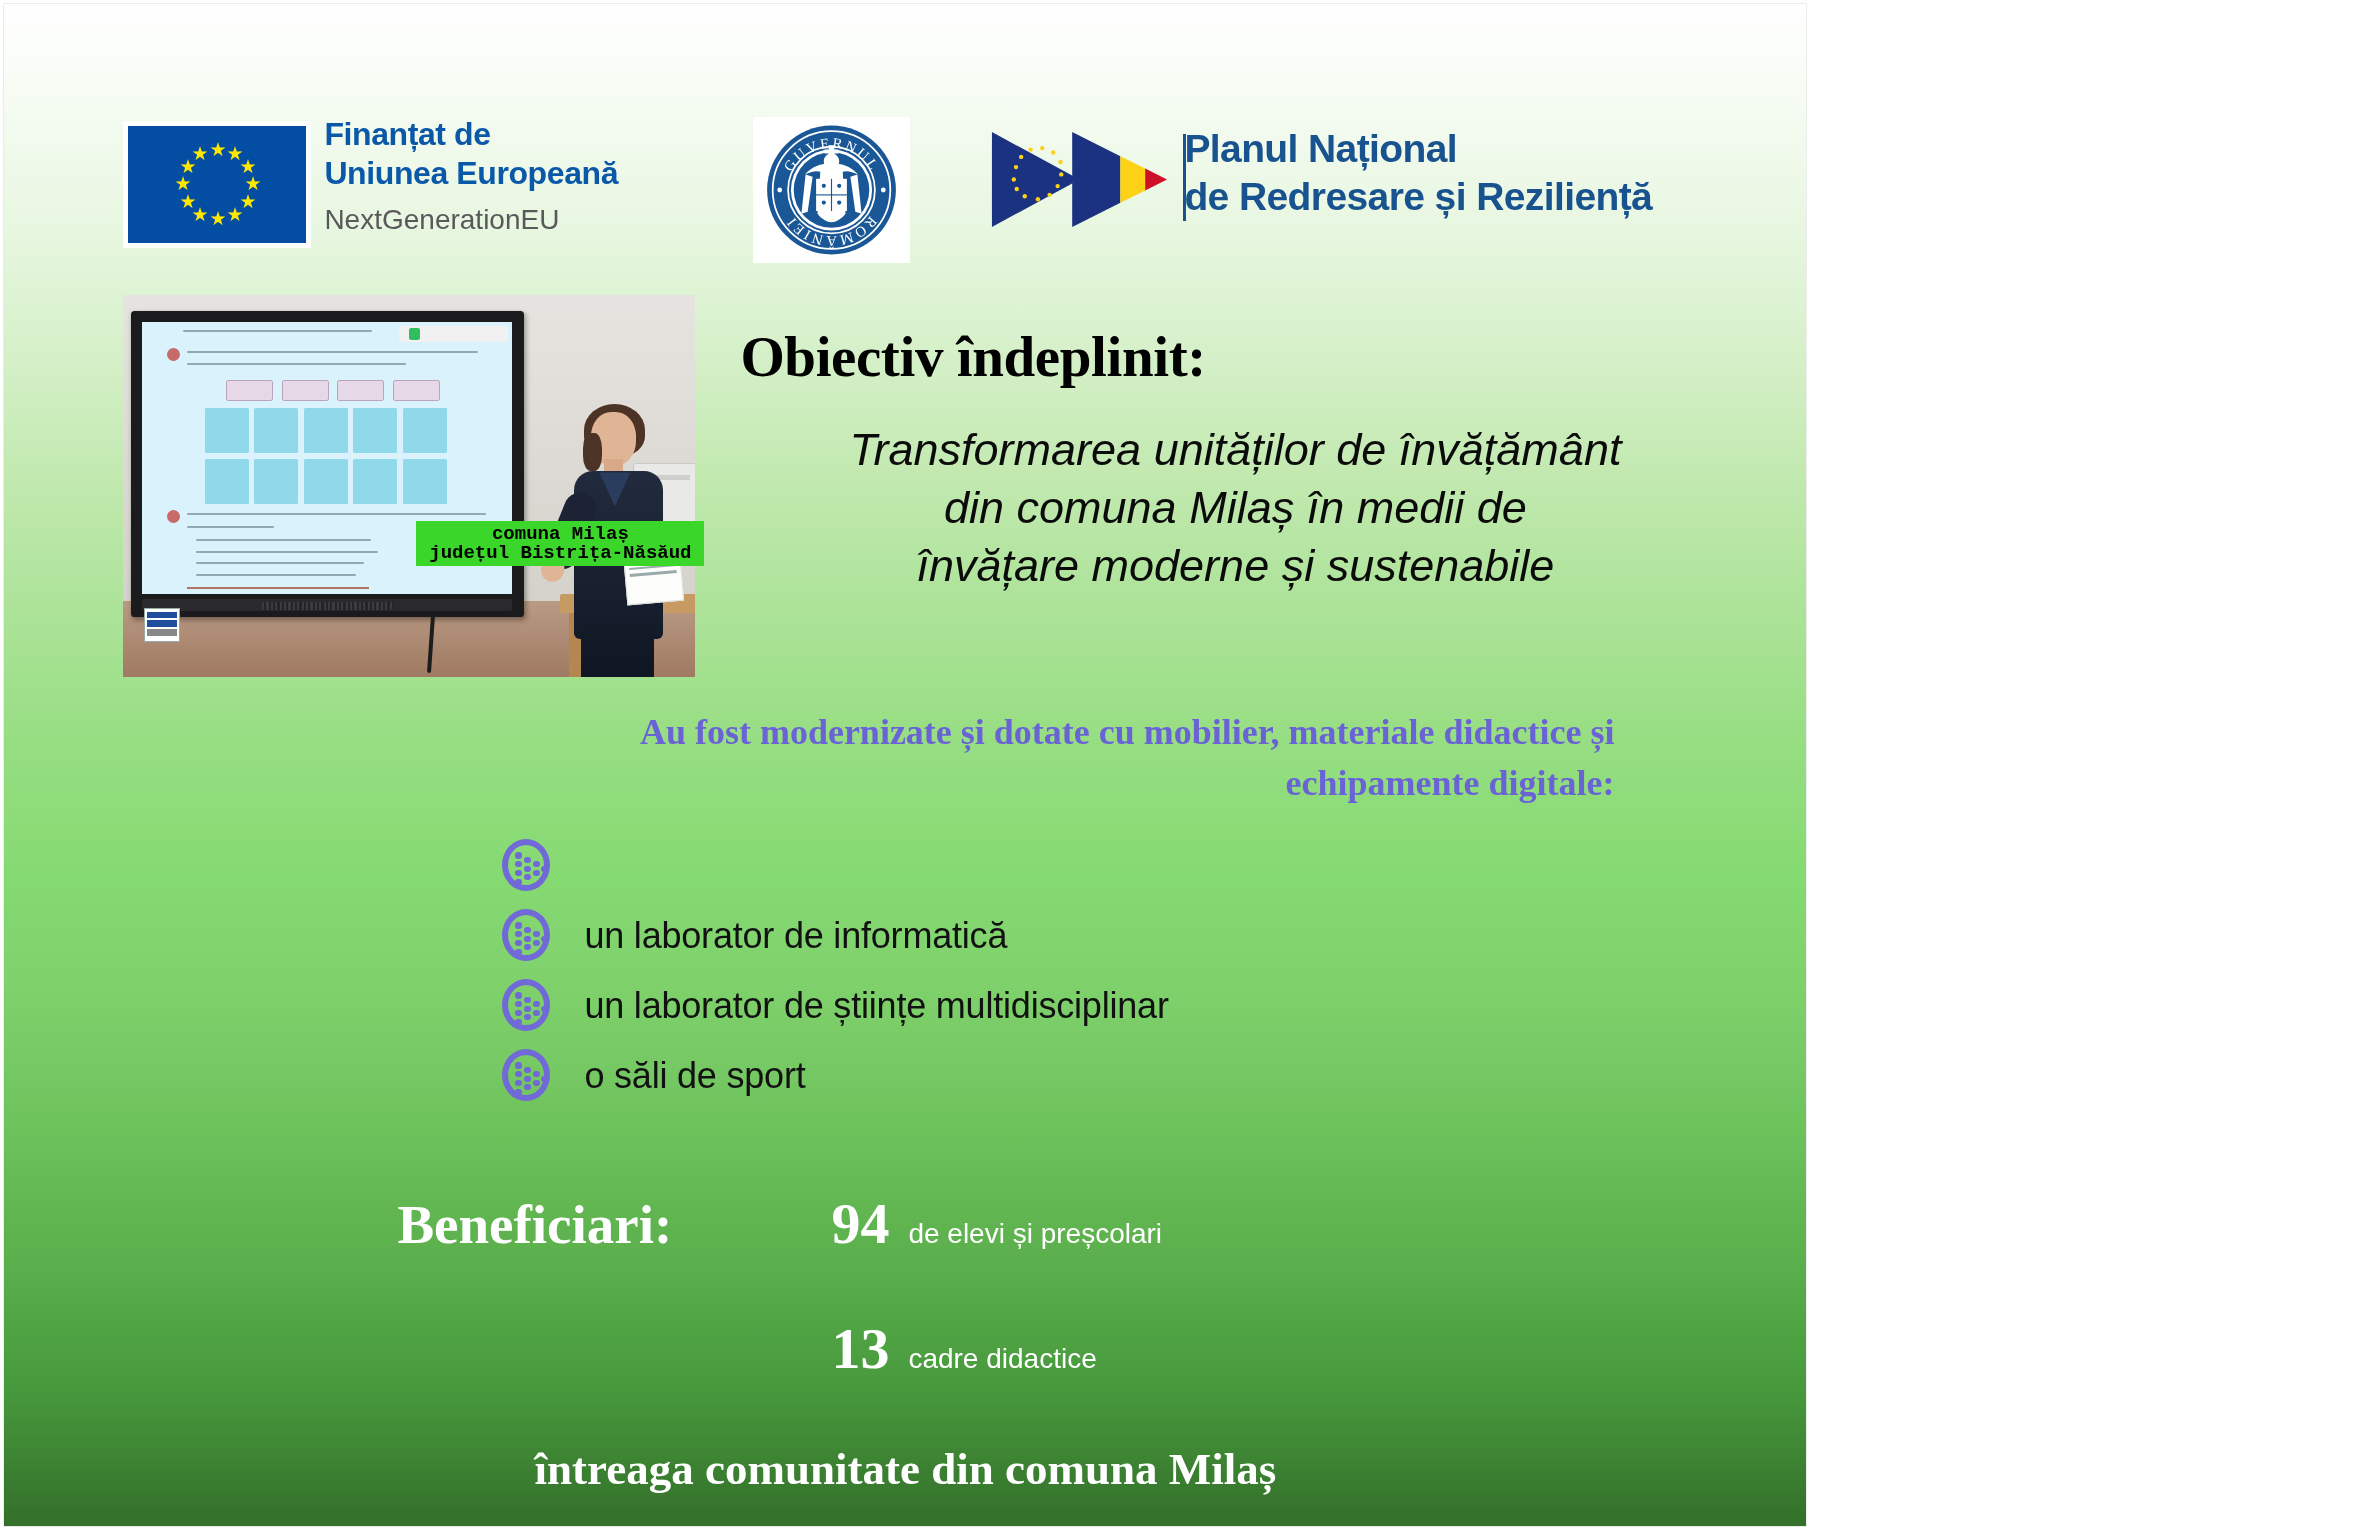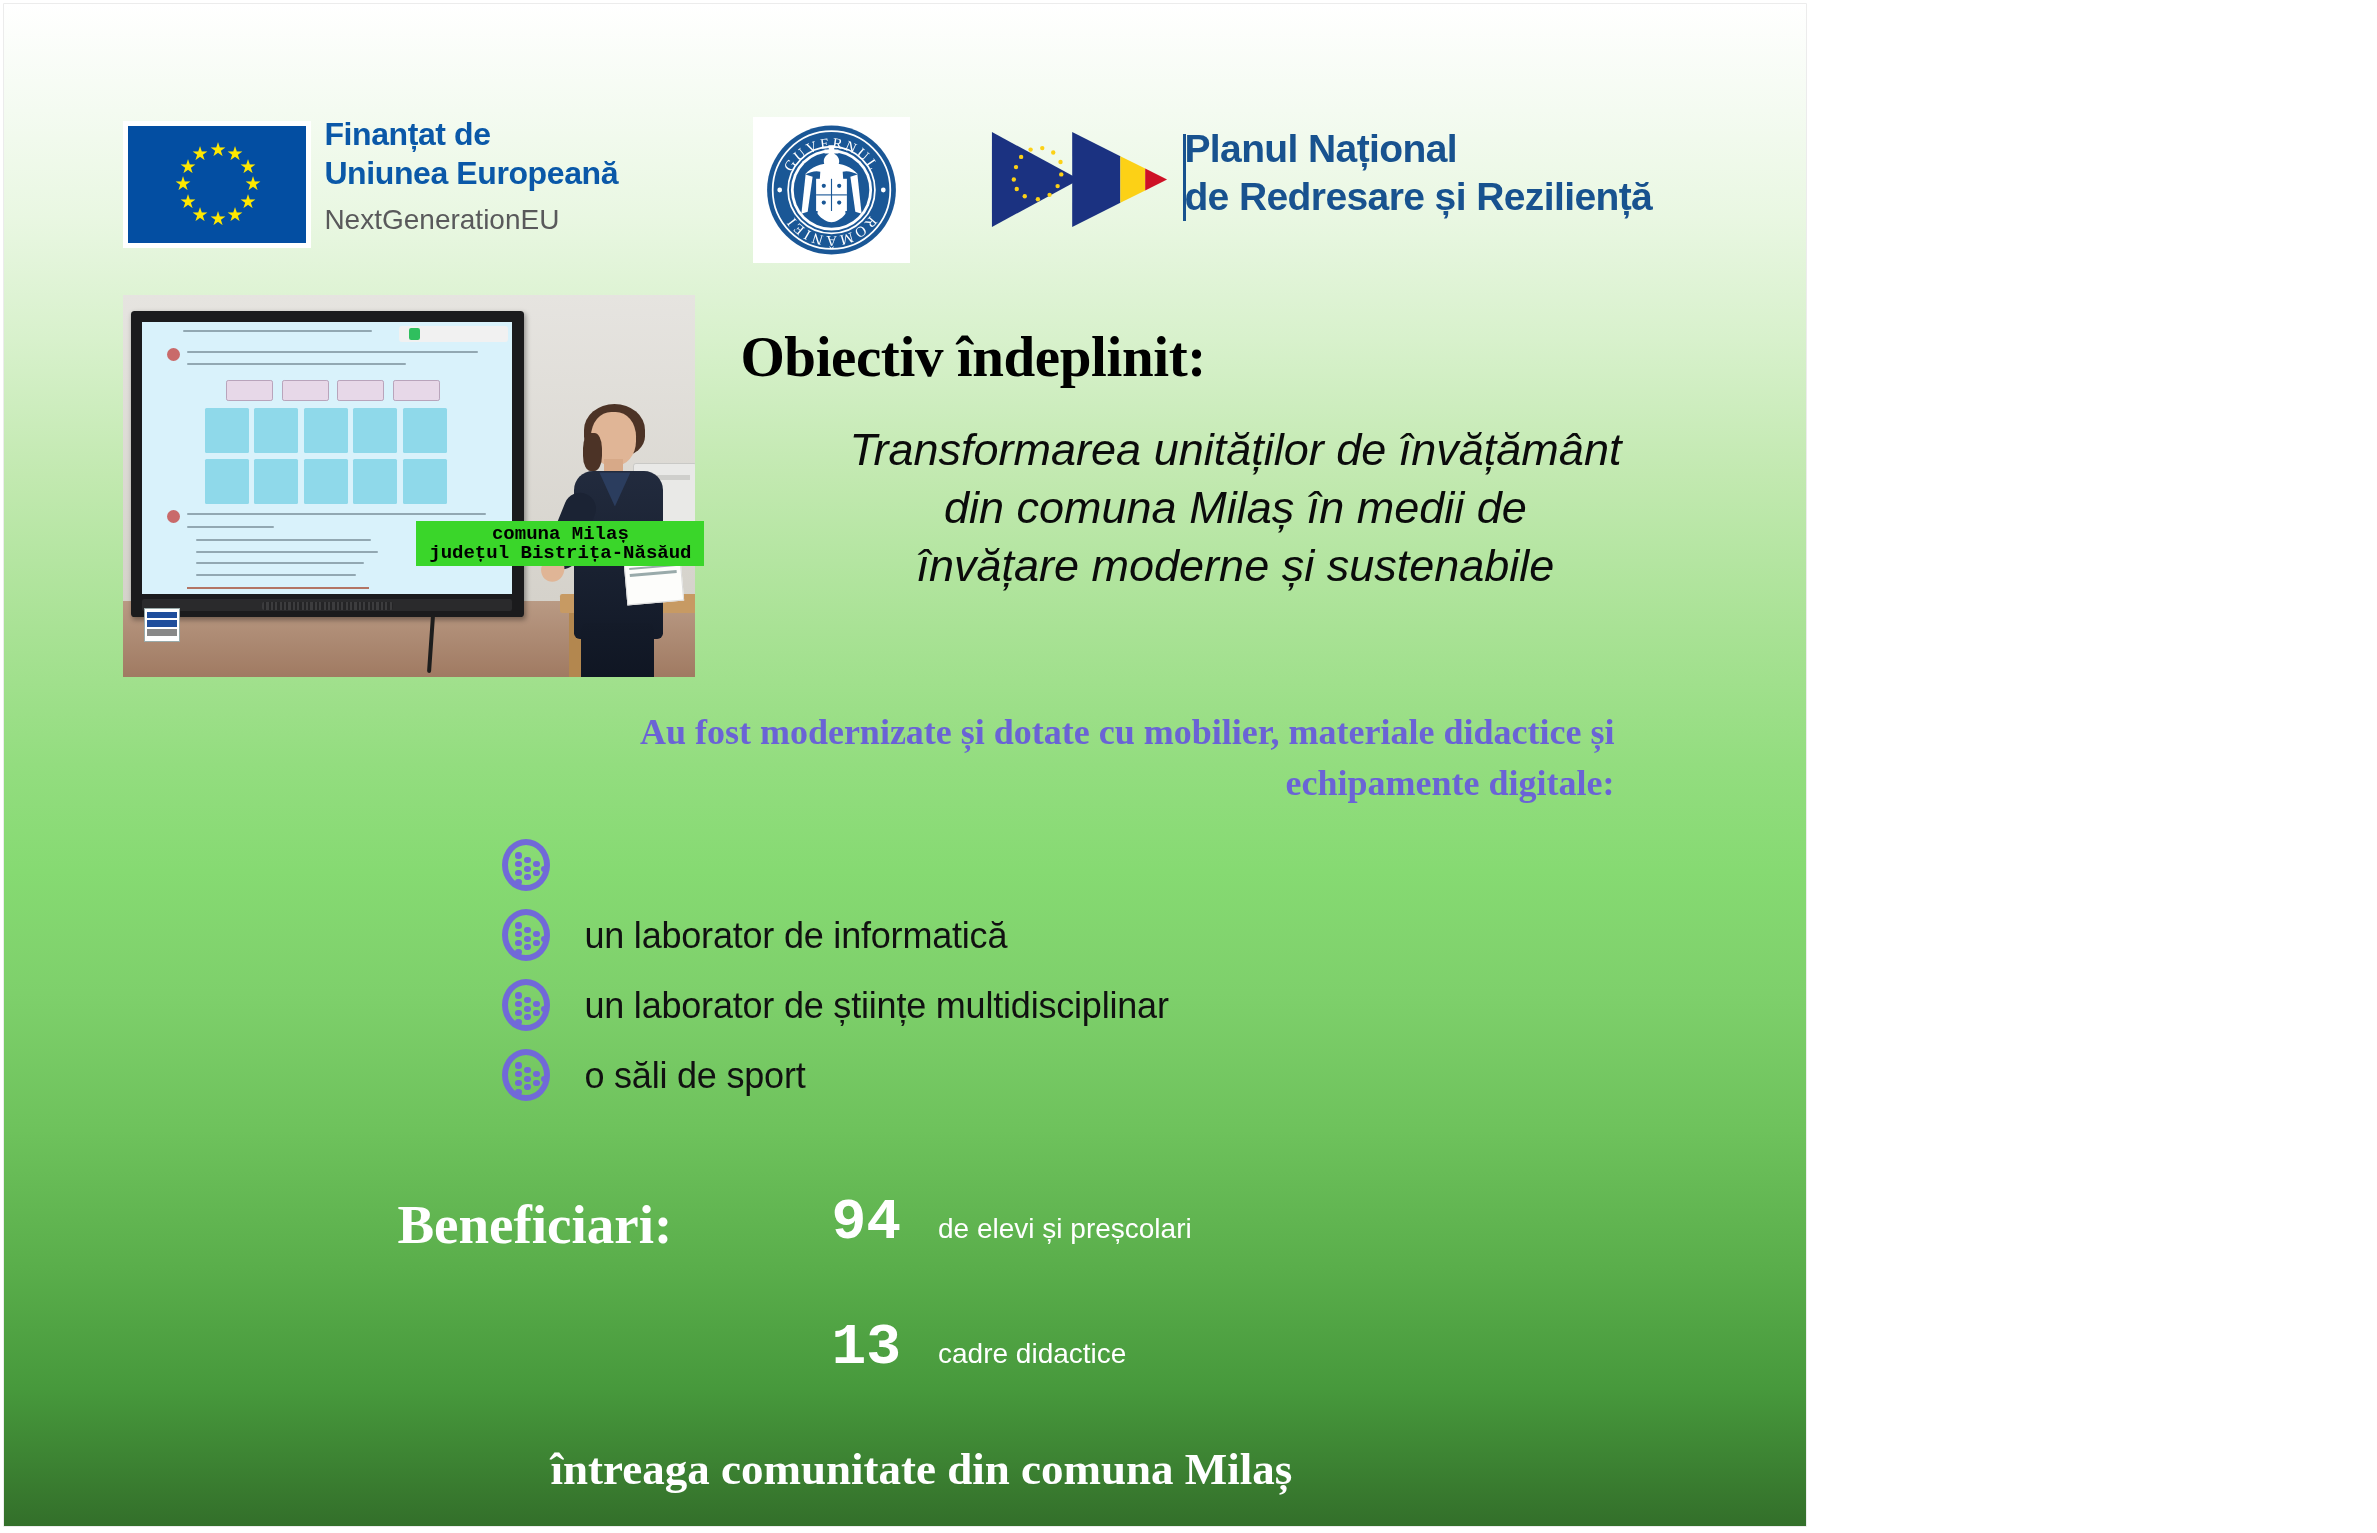--- a/index.html
+++ b/index.html
@@ -162,31 +162,31 @@
   }
 
   
   #benef{position:absolute;left:0;top:1173px;width:1802px;height:240px;}
   .ben-title{
     position:absolute;left:393px;top:16px;
     font-family:"Liberation Serif",serif;font-weight:bold;font-size:55px;color:#ffffff;
   }
   .ben-row{position:absolute;display:flex;align-items:baseline;}
   .ben-row .num{
-    font-family:Liberation Mono, monospace;font-weight:bold;font-size:58px;color:#ffffff;
-    margin-right:37px;
+    font-family:Liberation Serif, serif;font-weight:bold;font-size:58px;color:#ffffff;
+    margin-right:19px;
   }
   .ben-row .txt{font-size:28px;color:#ffffff;font-family:"Liberation Sans",sans-serif;}
   #ben-r1{left:827px;top:13px;}
   #ben-r2{left:827px;top:138px;}
 
   
   #footer{
     position:absolute;left:0;top:1439px;width:1802px;text-align:center;
-    font-family:"Liberation Serif",serif;font-weight:bold;font-size:45px;color:#ffffff;padding-left:16px;
+    font-family:"Liberation Serif",serif;font-weight:bold;font-size:45px;color:#ffffff;
   }
 </style>
 </head>
 <body>
 
 <div id="slide">
 
   <div id="logobar">
 
     <div class="eu-flag" id="euflag">

